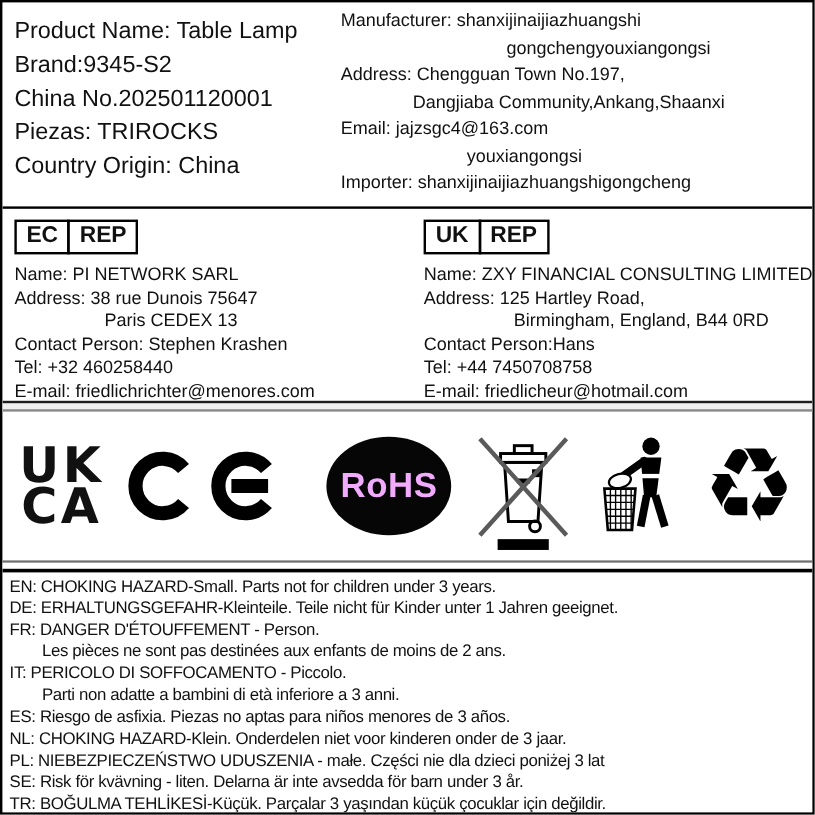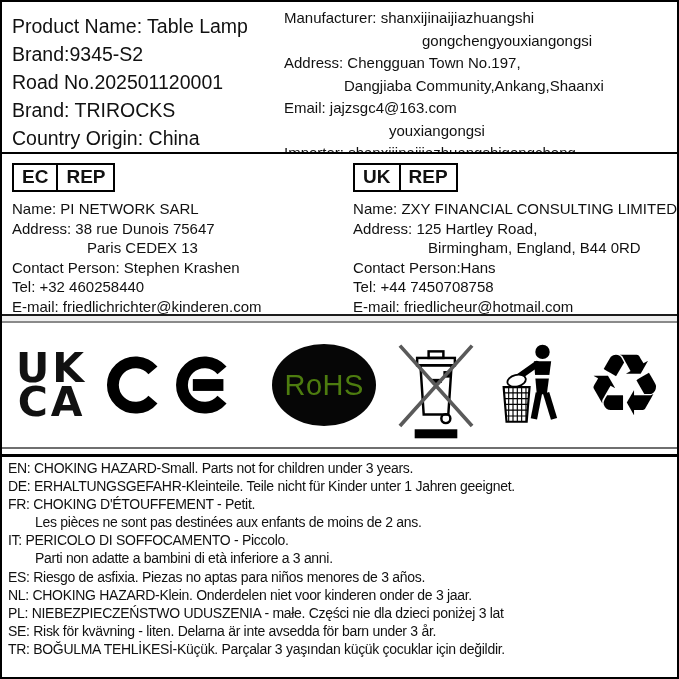--- a/index.html
+++ b/index.html
@@ -7,21 +7,21 @@
     width:679px; height:679px; background:#fff;
     font-family:"Liberation Sans","DejaVu Sans",sans-serif;
     color:#111;
   }
   .label {
     width:679px; height:679px; background:#fff;
     border:2px solid #000; overflow:hidden;
     display:flex; flex-direction:column;
   }
   
-  .sec-top { height:152px; border-bottom:2px solid #000; display:flex; overflow:hidden; }
+  .sec-top { height:172px; border-bottom:2px solid #000; display:flex; overflow:hidden; }
   .col-product { width:276px; padding:10px 0 0 10px; }
   .col-product .line { font-size:19.5px; line-height:28px; white-space:nowrap; }
   .col-manufacturer { flex:1; padding:5px 0 0 6px; }
   .col-manufacturer .line { font-size:15px; line-height:22.5px; white-space:nowrap; }
   .ind-140 { padding-left:138px; }
   .ind-60  { padding-left:60px; }
   .ind-105 { padding-left:105px; }
   
   .sec-reps { height:160px; display:flex; overflow:hidden;gap:36px; }
   .rep-col { padding:9px 0 0 10px; }
@@ -43,21 +43,21 @@
     display:flex; align-items:center; justify-content:space-between;
     padding:0 14px; overflow:hidden;
   }
   .mark { display:flex; align-items:center; justify-content:center; }
   .ukca {
     font-weight:bold; font-size:41px; line-height:34px; letter-spacing:3px;
     text-align:center; font-family:"DejaVu Sans","Liberation Sans",sans-serif;
   }
   .rohs {
     width:104px; height:82px; background:#060606; border-radius:50%;
-    color:#4d7c0f; font-weight:normal; font-size:29px;
+    color:#f0abfc; font-weight:bold; font-size:29px;
     display:flex; align-items:center; justify-content:center;
     font-family:"Liberation Sans",sans-serif; letter-spacing:0.5px;
   }
   .recycle-glyph {
     font-family:"DejaVu Sans",sans-serif; font-size:86px; line-height:86px; color:#000;
   }
   
   .warn-gap { height:5px; background:#fff; }
   .sec-warnings {
     flex:1; border-top:3px solid #000;
@@ -70,22 +70,22 @@
 </style>
 </head>
 <body>
 
 <div class="label">
 
   <section class="sec-top">
     <div class="col-product">
       <div class="line">Product Name: Table Lamp</div>
       <div class="line">Brand:9345-S2</div>
-      <div class="line">Road No.202501120001</div>
-      <div class="line">Brand: TRIROCKS</div>
+      <div class="line">China No.202501120001</div>
+      <div class="line">Piezas: TRIROCKS</div>
       <div class="line">Country Origin: China</div>
     </div>
     <div class="col-manufacturer">
       <div class="line">Manufacturer: shanxijinaijiazhuangshi</div>
       <div class="line ind-140">gongchengyouxiangongsi</div>
       <div class="line">Address: Chengguan Town No.197,</div>
       <div class="line ind-60">Dangjiaba Community,Ankang,Shaanxi</div>
       <div class="line">Email: jajzsgc4@163.com</div>
       <div class="line ind-105">youxiangongsi</div>
       <div class="line">Importer: shanxijinaijiazhuangshigongcheng</div>
@@ -96,21 +96,21 @@
     <div class="rep-col ec">
       <div class="rep-badge">
         <span class="badge-cell">EC</span>
         <span class="badge-cell">REP</span>
       </div>
       <div class="line">Name: PI NETWORK SARL</div>
       <div class="line">Address: 38 rue Dunois 75647</div>
       <div class="line ind-75">Paris CEDEX 13</div>
       <div class="line">Contact Person: Stephen Krashen</div>
       <div class="line">Tel: +32 460258440</div>
-      <div class="line">E-mail: friedlichrichter@kinderen.com</div>
+      <div class="line">E-mail: friedlichrichter@menores.com</div>
     </div>
     <div class="rep-col uk">
       <div class="rep-badge">
         <span class="badge-cell">UK</span>
         <span class="badge-cell">REP</span>
       </div>
       <div class="line">Name: ZXY FINANCIAL CONSULTING LIMITED</div>
       <div class="line">Address: 125 Hartley Road,</div>
       <div class="line ind-75">Birmingham, England, B44 0RD</div>
       <div class="line">Contact Person:Hans</div>
@@ -179,21 +179,21 @@
     <div class="mark">
       <span class="recycle-glyph">♻</span>
     </div>
   </section>
 
   <div class="warn-gap"></div>
 
   <section class="sec-warnings">
     <div class="line">EN: CHOKING HAZARD-Small. Parts not for children under 3 years.</div>
     <div class="line">DE: ERHALTUNGSGEFAHR-Kleinteile. Teile nicht für Kinder unter 1 Jahren geeignet.</div>
-    <div class="line">FR: CHOKING D'ÉTOUFFEMENT - Petit.</div>
+    <div class="line">FR: DANGER D'ÉTOUFFEMENT - Person.</div>
     <div class="line warn-indent">Les pièces ne sont pas destinées aux enfants de moins de 2 ans.</div>
     <div class="line">IT: PERICOLO DI SOFFOCAMENTO - Piccolo.</div>
     <div class="line warn-indent">Parti non adatte a bambini di età inferiore a 3 anni.</div>
     <div class="line">ES: Riesgo de asfixia. Piezas no aptas para niños menores de 3 años.</div>
     <div class="line">NL: CHOKING HAZARD-Klein. Onderdelen niet voor kinderen onder de 3 jaar.</div>
     <div class="line">PL: NIEBEZPIECZEŃSTWO UDUSZENIA - małe. Części nie dla dzieci poniżej 3 lat</div>
     <div class="line">SE: Risk för kvävning - liten. Delarna är inte avsedda för barn under 3 år.</div>
     <div class="line">TR: BOĞULMA TEHLİKESİ-Küçük. Parçalar 3 yaşından küçük çocuklar için değildir.</div>
   </section>
 

